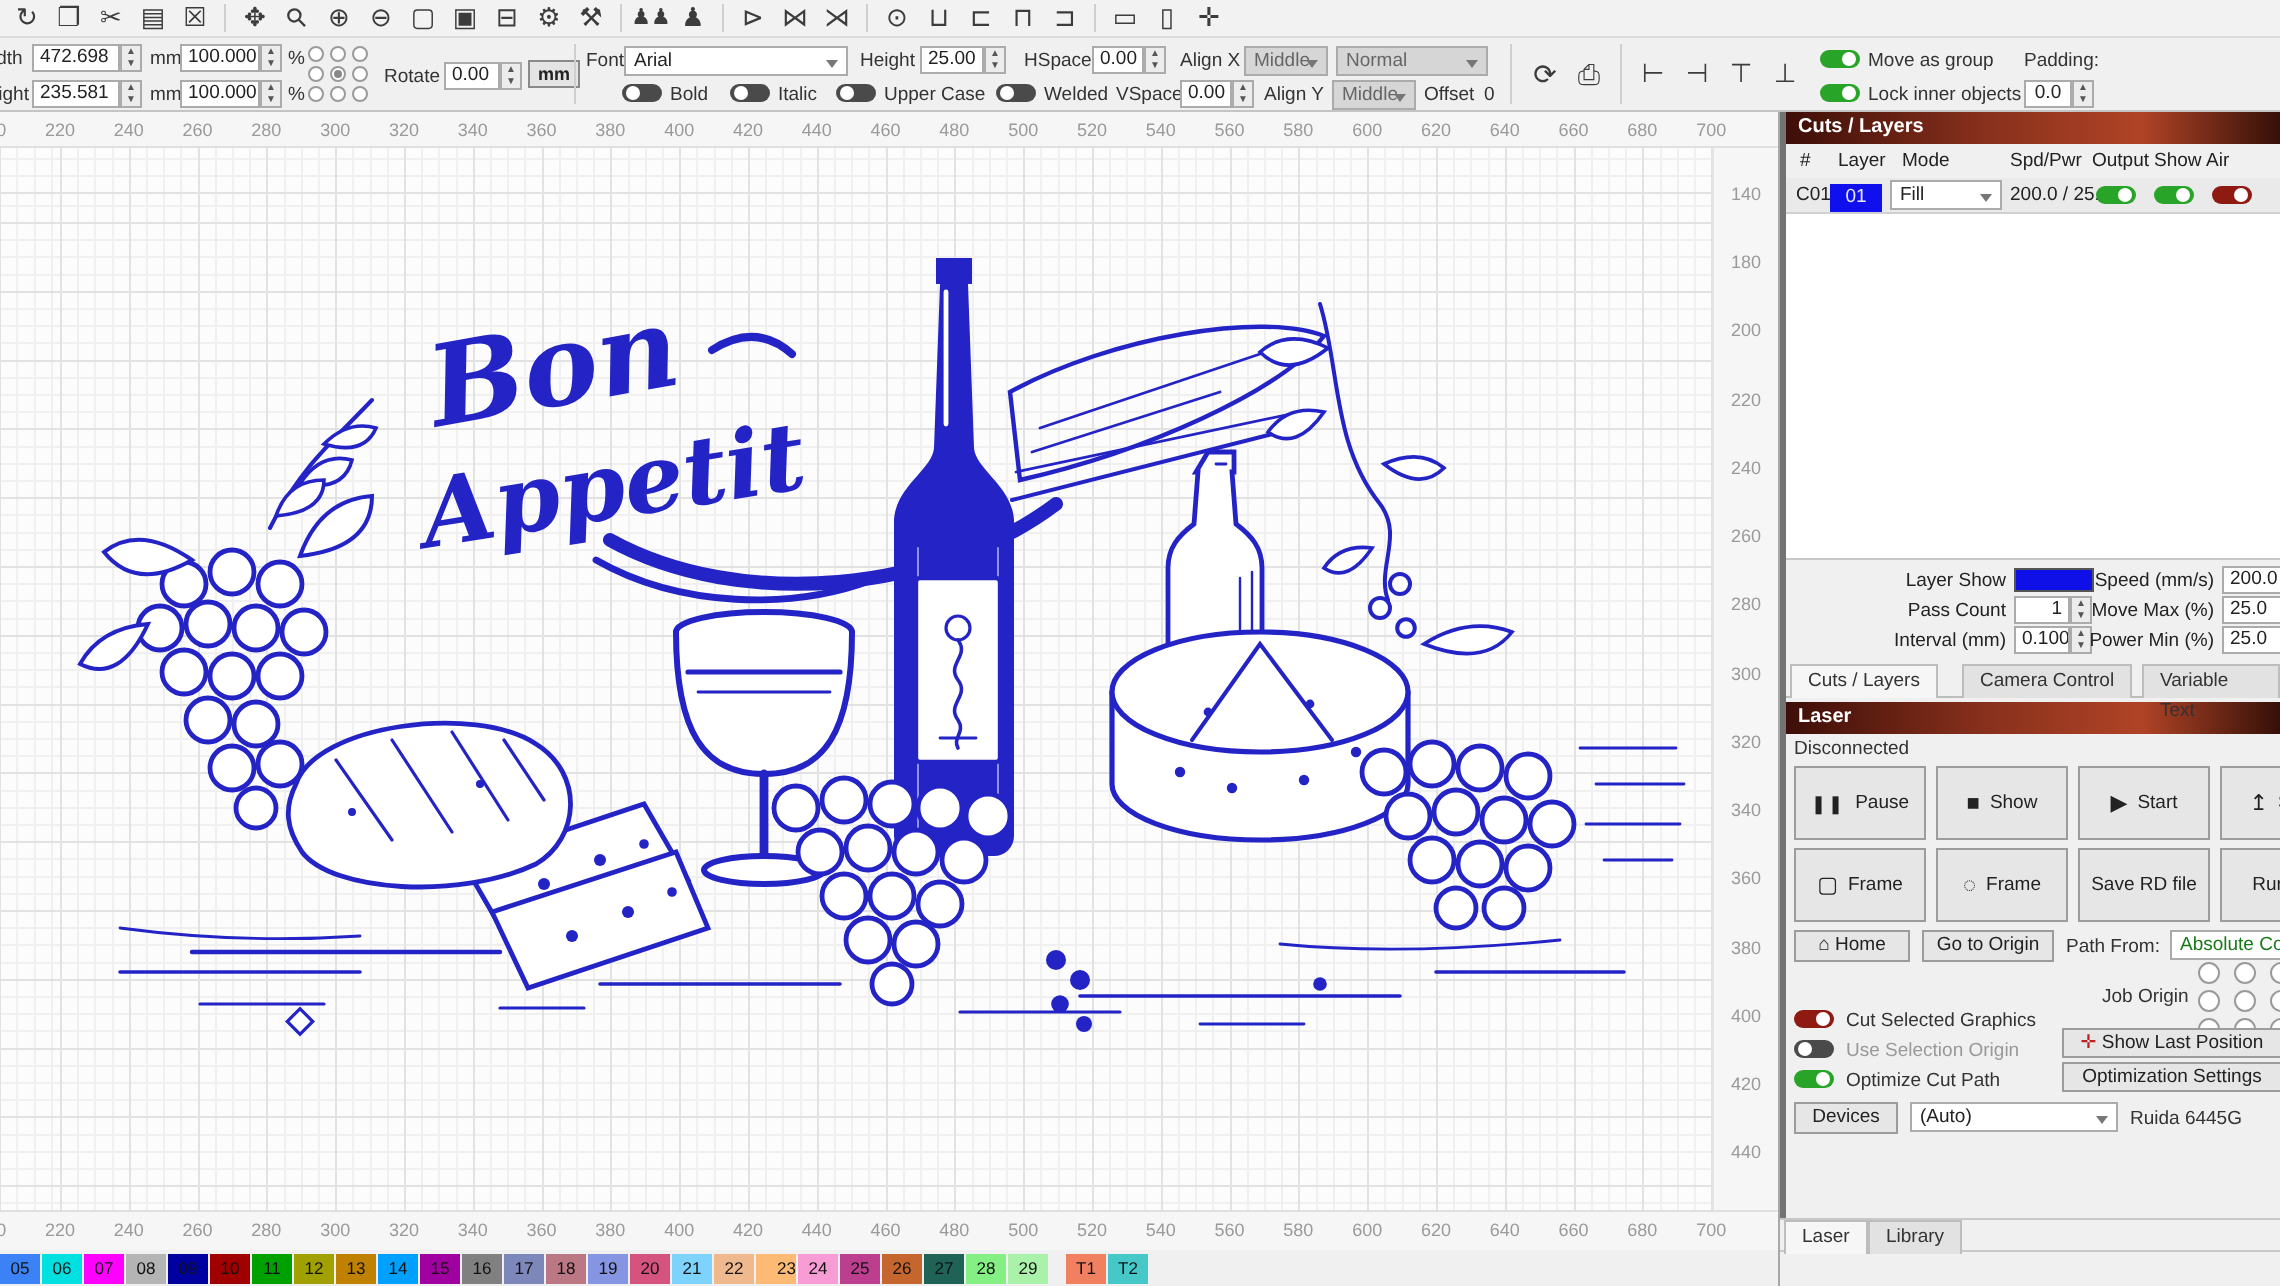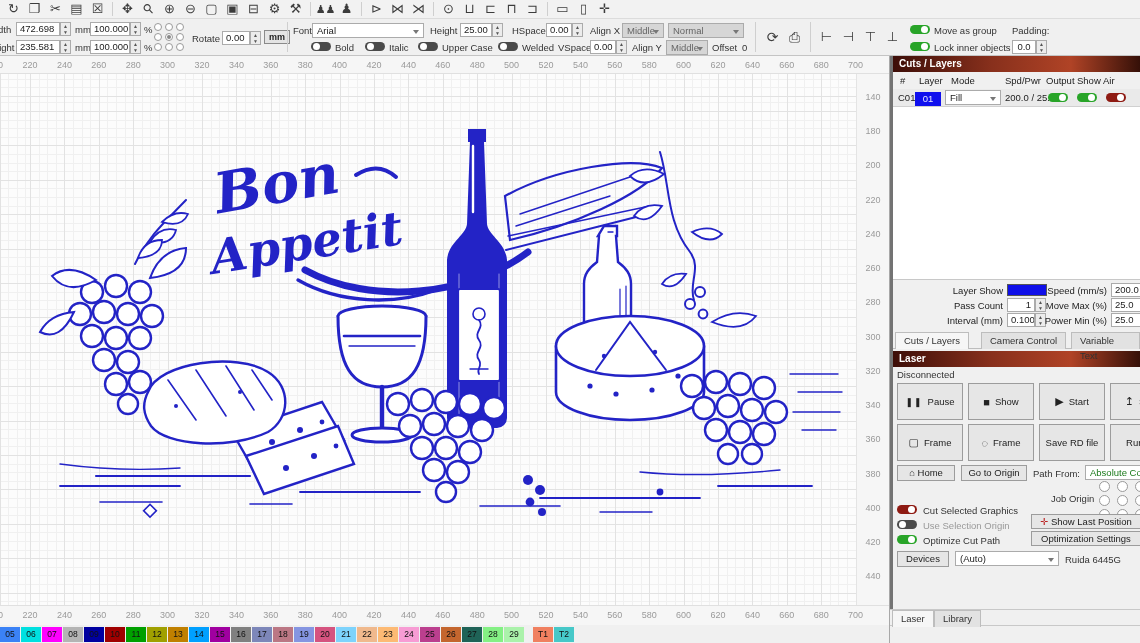--- a/index.html
+++ b/index.html
@@ -575,21 +575,21 @@
       <span class="chip" style="background: rgb(192, 128, 0);">13</span>
       <span class="chip" style="background: rgb(0, 160, 255);">14</span>
       <span class="chip" style="background: rgb(160, 0, 160);">15</span>
       <span class="chip" style="background: rgb(128, 128, 128);">16</span>
       <span class="chip" style="background: rgb(125, 135, 185);">17</span>
       <span class="chip" style="background: rgb(187, 119, 132);">18</span>
       <span class="chip" style="background: rgb(133, 149, 225);">19</span>
       <span class="chip" style="background: rgb(213, 83, 127);">20</span>
       <span class="chip" style="background: #7dd3fc;">21</span>
       <span class="chip" style="background: rgb(240, 185, 141);">22</span>
-      <span class="chip" style="background: #fdba74;">23</span>
+      <span class="chip" style="background: #fdba74; text-align: right;">23</span>
       <span class="chip" style="background: rgb(247, 156, 212);">24</span>
       <span class="chip" style="background: rgb(187, 63, 142);">25</span>
       <span class="chip" style="background: rgb(196, 102, 46);">26</span>
       <span class="chip" style="background: rgb(31, 99, 87);">27</span>
       <span class="chip" style="background: rgb(132, 240, 132);">28</span>
       <span class="chip" style="background: rgb(170, 242, 170);">29</span>
       <span class="chip" style="background: rgb(240, 128, 96); margin-left: 8px;">T1</span>
       <span class="chip" style="background: rgb(70, 200, 200);">T2</span>
     </div>
 

